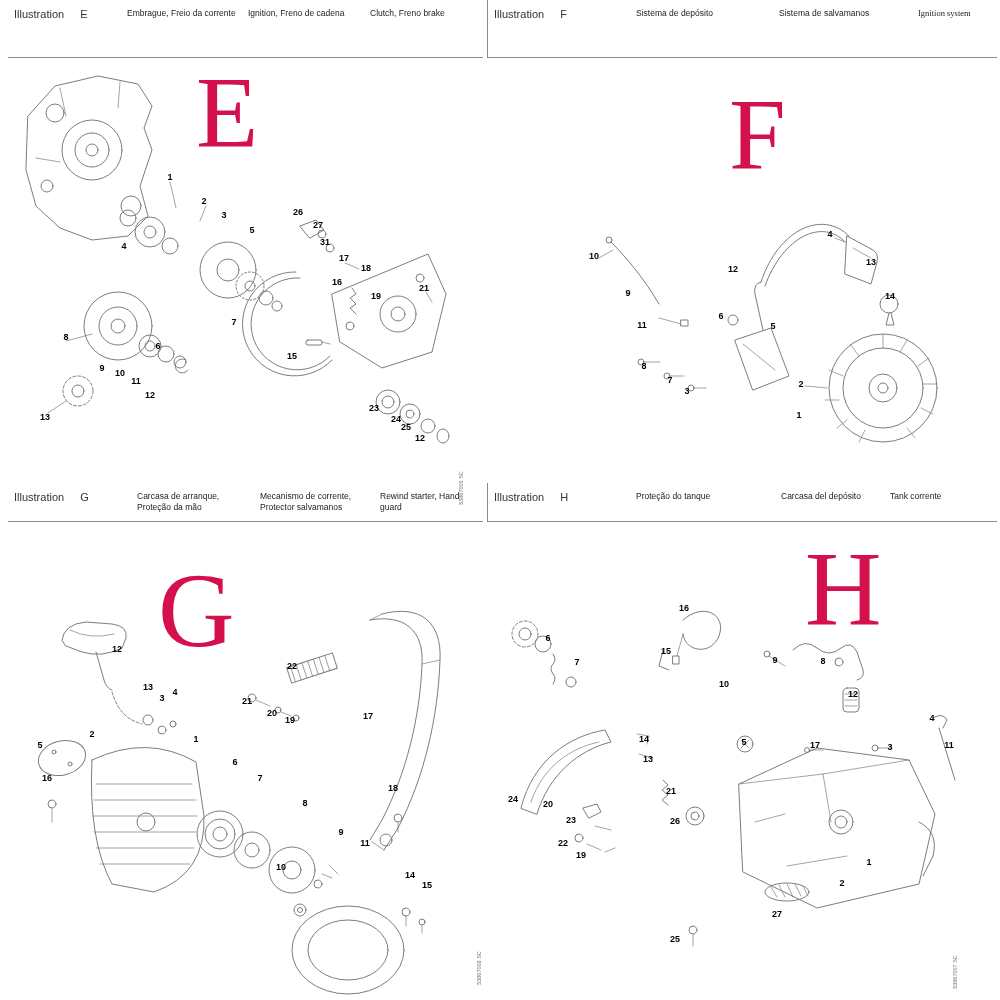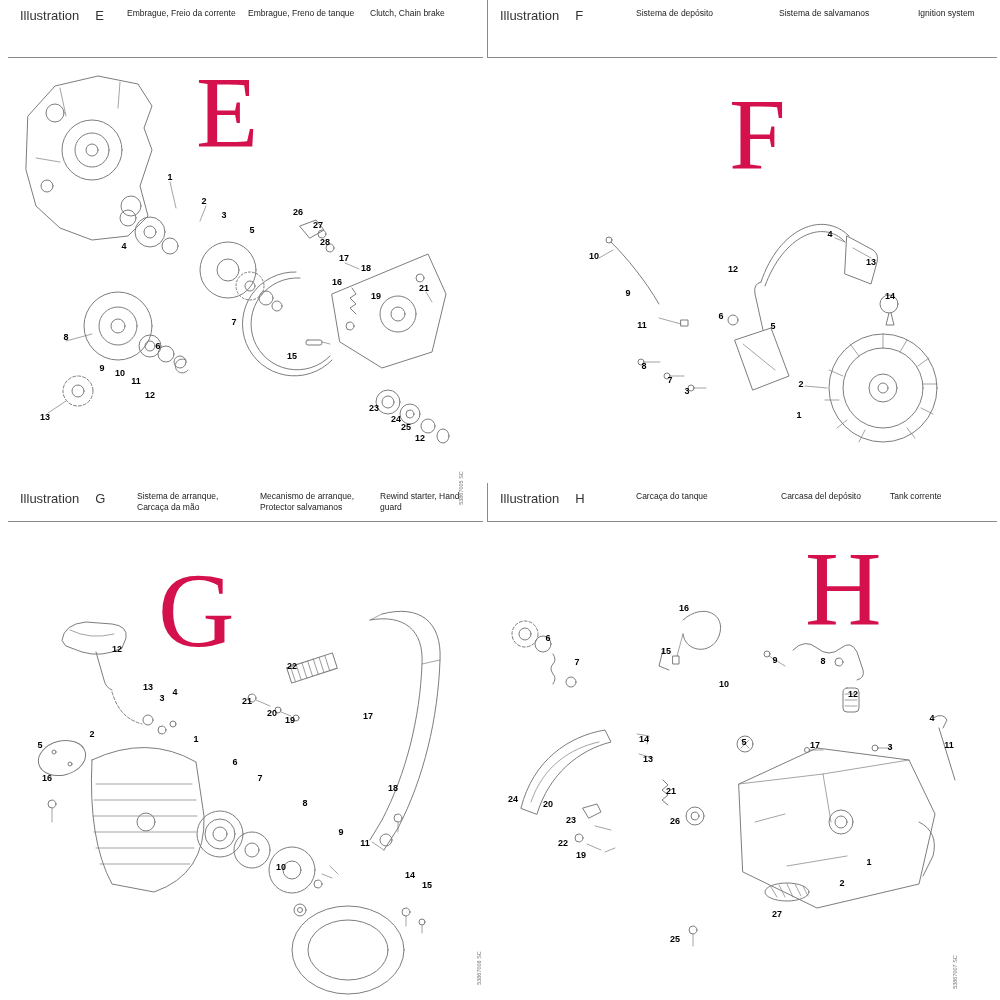--- a/index.html
+++ b/index.html
@@ -10,26 +10,26 @@
   .panel-f{left:487px;top:0;width:513px;height:483px;}
   .panel-g{left:0;top:483px;width:487px;height:517px;}
   .panel-h{left:487px;top:483px;width:513px;height:517px;}
 
   .phead{position:relative;border-bottom:1px solid #8a8a8a;}
   .panel-e .phead,.panel-f .phead{height:57px;}
   .panel-g .phead,.panel-h .phead{height:38px;}
   .panel-e .phead,.panel-g .phead{margin-left:8px;margin-right:4px;}
   .panel-f .phead,.panel-h .phead{border-left:1px solid #8a8a8a;margin-right:3px;}
 
-  .plabel{position:absolute;left:12px;top:8px;font-size:13px;color:#333;white-space:nowrap;}
+  .plabel{position:absolute;left:6px;top:8px;font-size:11px;color:#333;white-space:nowrap;}
   .pletter{margin-left:16px;}
   .ptitle{position:absolute;top:8px;font-size:8.5px;line-height:1.3;color:#222;width:112px;}
   .panel-e .c1{left:119px;} .panel-e .c2{left:240px;} .panel-e .c3{left:362px;}
   .panel-g .c1{left:129px;} .panel-g .c2{left:252px;} .panel-g .c3{left:372px;width:98px;}
-  .panel-f .c1{left:148px;} .panel-f .c2{left:291px;} .panel-f .c3{left:430px;width:80px;}
+  .panel-f .c1{left:148px;} .panel-f .c2{left:291px;} .panel-f .c3{left:430px;width:80px;font-family:Liberation Serif, serif;}
   .panel-h .c1{left:148px;} .panel-h .c2{left:293px;} .panel-h .c3{left:402px;width:90px;}
 
   .diagram{position:relative;width:100%;}
   .panel-e .diagram,.panel-f .diagram{height:425px;}
   .panel-g .diagram,.panel-h .diagram{height:478px;}
 
   .big-letter{position:absolute;font-family:"Liberation Serif",serif;font-weight:400;color:#d4114d;line-height:1;}
   .panel-e .big-letter{left:196px;top:4px;font-size:102px;}
   .panel-f .big-letter{left:242px;top:26px;font-size:102px;}
   .panel-g .big-letter{left:158px;top:36px;font-size:106px;}
@@ -49,22 +49,22 @@
 </style>
 </head>
 <body>
 
 <div class="page">
 
   <section class="panel panel-e">
     <header class="phead">
       <span class="plabel"><span>Illustration</span><span class="pletter">E</span></span>
       <span class="ptitle c1">Embrague, Freio da corrente</span>
-      <span class="ptitle c2">Embrague, Freno de tanque</span>
-      <span class="ptitle c3">Clutch, Chain brake</span>
+      <span class="ptitle c2">Ignition, Freno de cadena</span>
+      <span class="ptitle c3">Clutch, Freno brake</span>
     </header>
     <div class="diagram">
       <div class="big-letter">E</div>
       <svg class="art" width="487" height="425" viewBox="0 0 487 425">
         <g>
           <path d="M28,58 L55,28 L98,18 L138,26 L152,48 L144,70 L152,92 L140,128 L148,158 L128,178 L92,182 L60,170 L36,148 L26,112 Z"></path>
           <circle cx="92" cy="92" r="30"></circle>
             <circle cx="92" cy="92" r="17"></circle>
             <circle cx="92" cy="92" r="6"></circle>
           <circle cx="55" cy="55" r="9"></circle>
@@ -121,21 +121,21 @@
         </g>
       </svg>
       <div class="callouts">
           <div class="callout" style="left: 170px; top: 119px;">1</div>
           <div class="callout" style="left: 204px; top: 143px;">2</div>
           <div class="callout" style="left: 224px; top: 157px;">3</div>
           <div class="callout" style="left: 252px; top: 172px;">5</div>
           <div class="callout" style="left: 124px; top: 188px;">4</div>
           <div class="callout" style="left: 298px; top: 154px;">26</div>
           <div class="callout" style="left: 318px; top: 167px;">27</div>
-          <div class="callout" style="left: 325px; top: 184px;">28</div>
+          <div class="callout" style="left: 325px; top: 184px;">31</div>
           <div class="callout" style="left: 344px; top: 200px;">17</div>
           <div class="callout" style="left: 366px; top: 210px;">18</div>
           <div class="callout" style="left: 337px; top: 224px;">16</div>
           <div class="callout" style="left: 376px; top: 238px;">19</div>
           <div class="callout" style="left: 424px; top: 230px;">21</div>
           <div class="callout" style="left: 234px; top: 264px;">7</div>
           <div class="callout" style="left: 158px; top: 288px;">6</div>
           <div class="callout" style="left: 292px; top: 298px;">15</div>
           <div class="callout" style="left: 66px; top: 279px;">8</div>
           <div class="callout" style="left: 102px; top: 310px;">9</div>
@@ -215,22 +215,22 @@
           <div class="callout" style="left: 314px; top: 326px;">2</div>
           <div class="callout" style="left: 312px; top: 357px;">1</div>
         </div>
       <div class="side-code"></div>
     </div>
   </section>
 
   <section class="panel panel-g">
     <header class="phead">
       <span class="plabel"><span>Illustration</span><span class="pletter">G</span></span>
-      <span class="ptitle c1">Sistema de arranque, Carcaça da mão</span>
-      <span class="ptitle c2">Mecanismo de arranque, Protector salvamanos</span>
+      <span class="ptitle c1">Carcasa de arranque, Proteção da mão</span>
+      <span class="ptitle c2">Mecanismo de corrente, Protector salvamanos</span>
       <span class="ptitle c3">Rewind starter, Hand guard</span>
     </header>
     <div class="diagram">
       <div class="big-letter">G</div>
       <svg class="art" width="487" height="478" viewBox="0 0 487 478">
         <g>
           <path d="M62,118 q2,-16 24,-18 l26,2 q16,2 14,14 l-4,10 q-20,10 -40,4 l-16,-6 z"></path>
           <path class="thin" d="M70,108 q20,10 44,4"></path>
           <path d="M96,130 l8,28 q2,8 8,10"></path>
           <path stroke-dasharray="3,2" d="M112,170 C118,190 128,198 142,202"></path>
@@ -313,21 +313,21 @@
           <div class="callout" style="left: 368px; top: 194px;">17</div>
           <div class="callout" style="left: 393px; top: 266px;">18</div>
         </div>
       <div class="side-code">53867008 SC</div>
     </div>
   </section>
 
   <section class="panel panel-h">
     <header class="phead">
       <span class="plabel"><span>Illustration</span><span class="pletter">H</span></span>
-      <span class="ptitle c1">Carcaça do tanque</span>
+      <span class="ptitle c1">Proteção do tanque</span>
       <span class="ptitle c2">Carcasa del depósito</span>
       <span class="ptitle c3">Tank corrente</span>
     </header>
     <div class="diagram">
       <div class="big-letter">H</div>
       <svg class="art" width="513" height="478" viewBox="0 0 513 478">
         <g>
           <circle cx="38" cy="112" r="13" stroke-dasharray="3,2"></circle>
             <circle cx="38" cy="112" r="6"></circle>
           <circle cx="56" cy="122" r="8"></circle>

